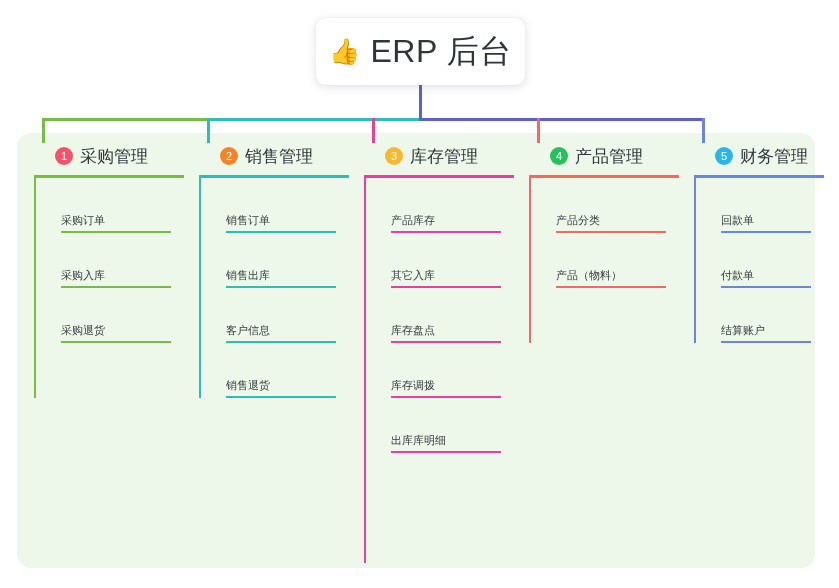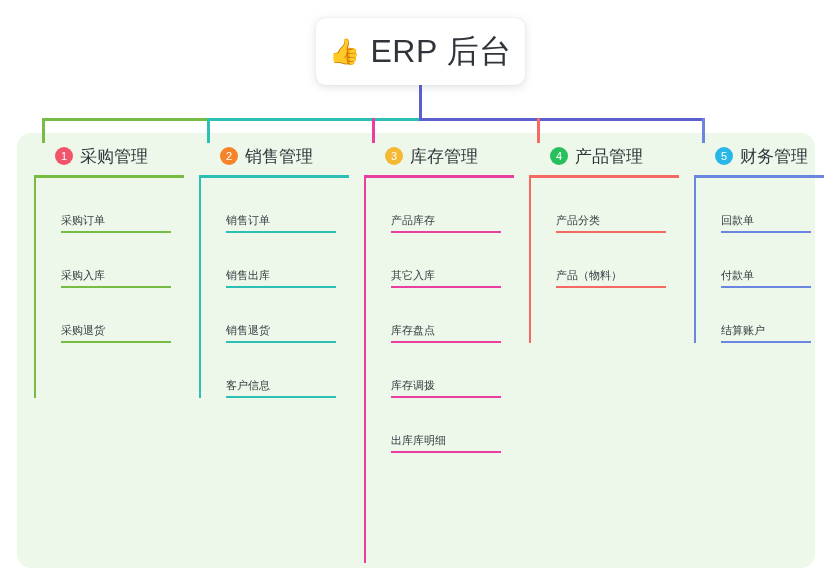--- a/index.html
+++ b/index.html
@@ -183,25 +183,25 @@
         <div class="spine" style="background: rgb(44, 192, 181); height: 220px;"></div>
         <div class="leaf">
           <div class="leaf-label">销售订单</div>
           <div class="leaf-rule" style="background: rgb(44, 192, 181); width: 110px;"></div>
         </div>
         <div class="leaf">
           <div class="leaf-label">销售出库</div>
           <div class="leaf-rule" style="background: rgb(44, 192, 181); width: 110px;"></div>
         </div>
         <div class="leaf">
+          <div class="leaf-label">客户信息</div>
+          <div class="leaf-rule" style="background: rgb(44, 192, 181); width: 110px;"></div>
+        </div>
+        <div class="leaf">
           <div class="leaf-label">销售退货</div>
-          <div class="leaf-rule" style="background: rgb(44, 192, 181); width: 110px;"></div>
-        </div>
-        <div class="leaf">
-          <div class="leaf-label">客户信息</div>
           <div class="leaf-rule" style="background: rgb(44, 192, 181); width: 110px;"></div>
         </div>
       </div>
     </div>
     <div class="column" style="left: 364px; width: 150px;">
       <div class="col-head">
         <span class="badge" style="background: rgb(245, 184, 50);">3</span>
         <span class="col-title">库存管理</span>
       </div>
       <div class="head-rule" style="background: rgb(234, 62, 160); width: 150px;"></div>

